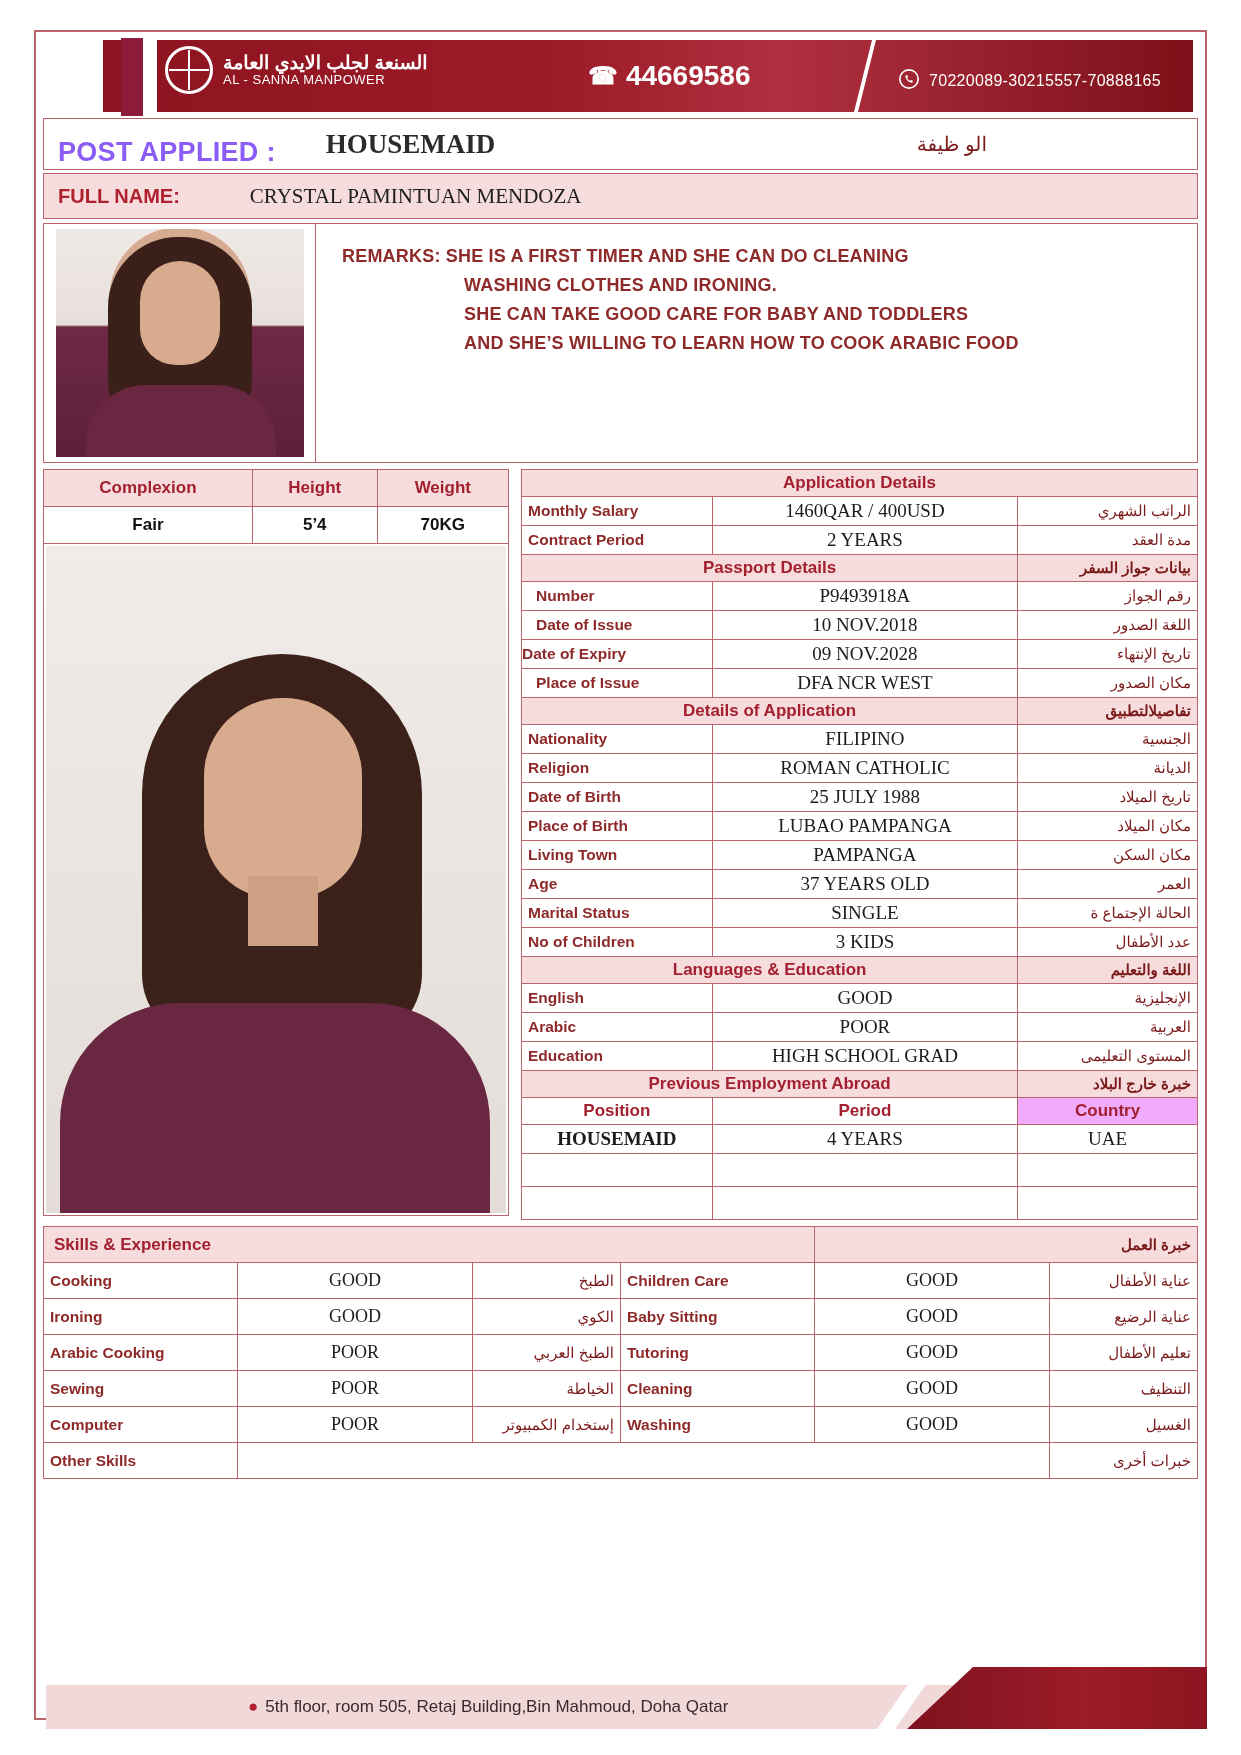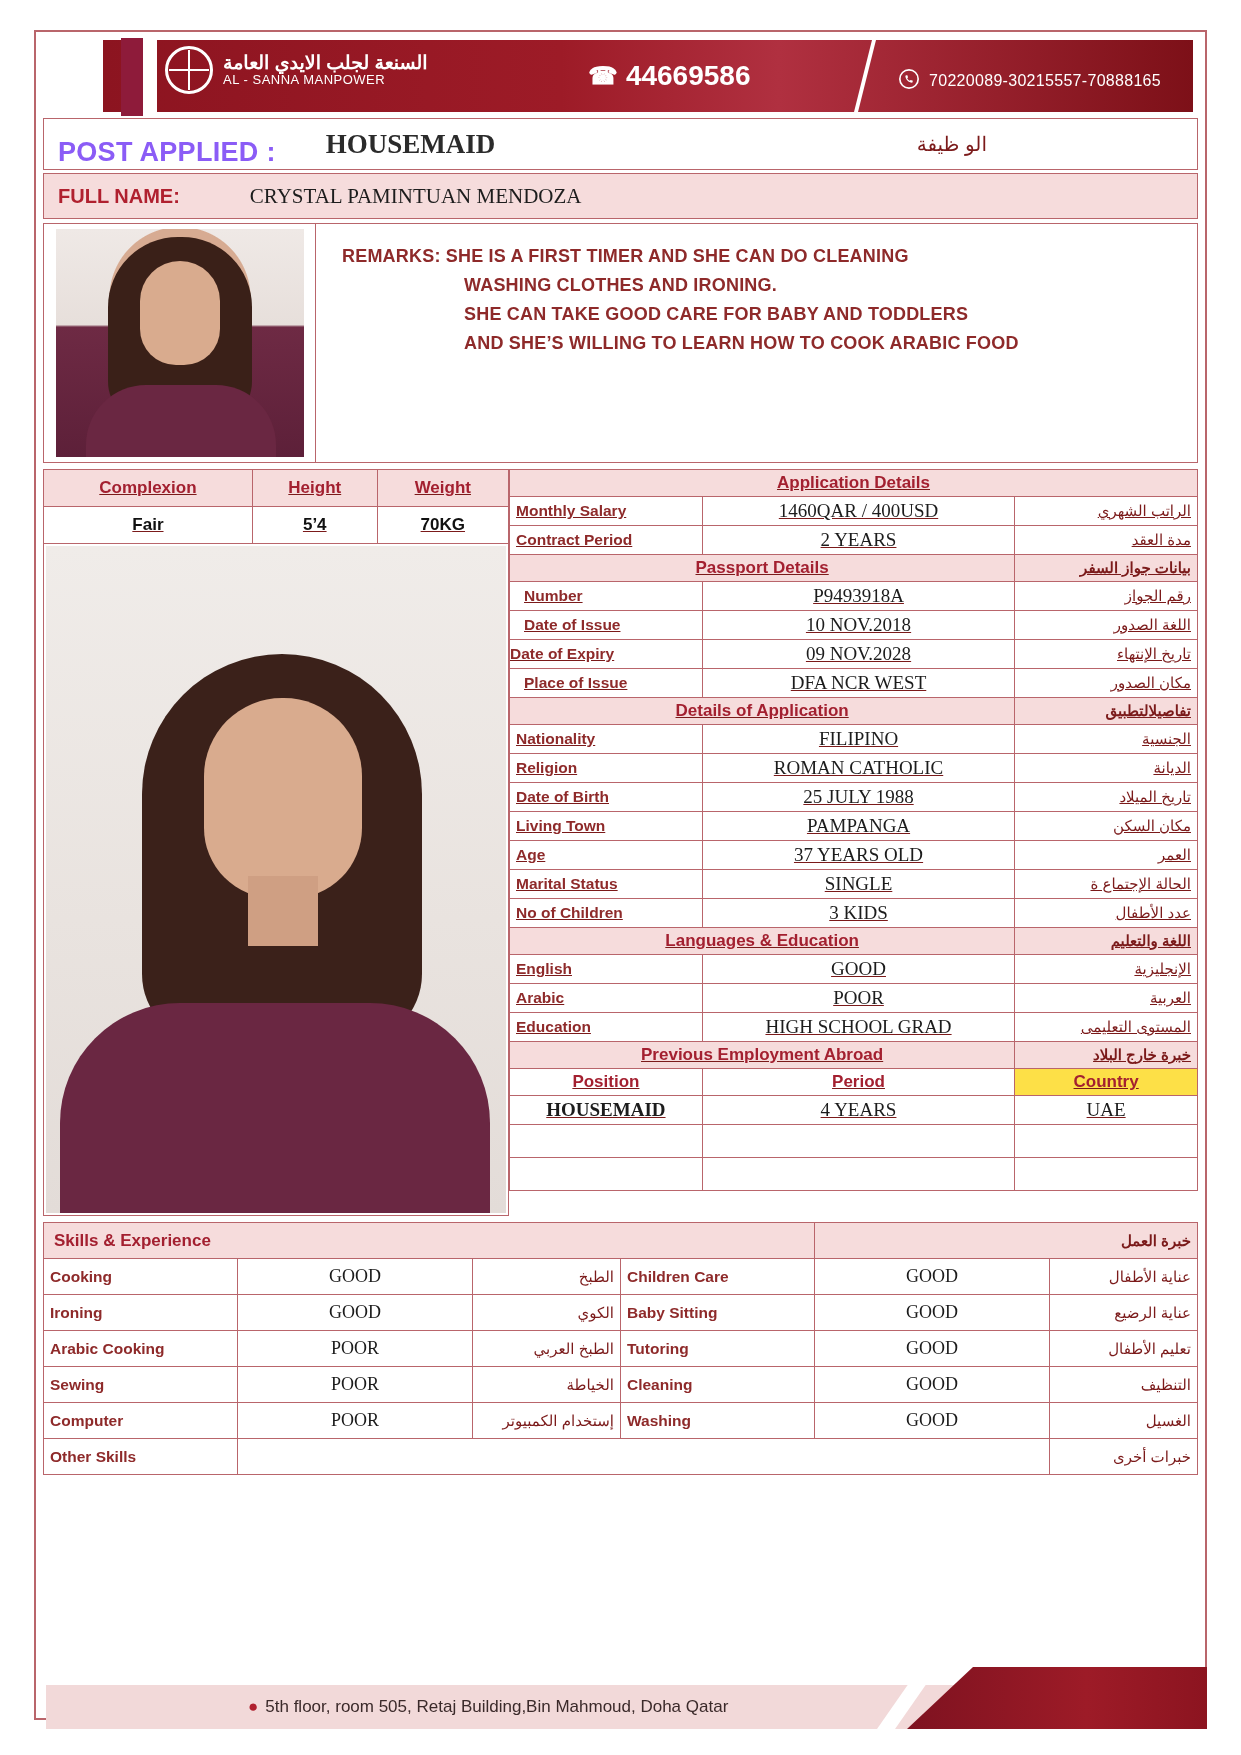--- a/index.html
+++ b/index.html
@@ -291,21 +291,21 @@
   }
   .sec-ar {
     background: #f6dcdc;
     text-align: right;
     direction: rtl;
     color: #7b1a1a;
     font-weight: bold;
     font-size: 15px;
   }
 
-  .mid-wrap { display: flex; gap: 0; margin-bottom: 0; text-decoration: underline; }
+  .mid-wrap { display: flex; gap: 12px; margin-bottom: 0; }
   .mid-left { width: 466px; }
   .mid-right { flex: 1; }
 
   .chw-table td { text-align: center; }
   .chw-head td {
     background: #f6dcdc;
     color: #a32030;
     font-weight: bold;
     font-size: 17px;
     height: 30px;
@@ -538,20 +538,25 @@
             <td class="lbl">Religion</td>
             <td class="val">ROMAN CATHOLIC</td>
             <td class="ar">الديانة</td>
           </tr>
           <tr>
             <td class="lbl">Date of Birth</td>
             <td class="val">25 JULY 1988</td>
             <td class="ar">تاريخ الميلاد</td>
           </tr>
           <tr>
+            <td class="lbl">Place of Birth</td>
+            <td class="val">LUBAO PAMPANGA</td>
+            <td class="ar">مكان الميلاد</td>
+          </tr>
+          <tr>
             <td class="lbl">Living Town</td>
             <td class="val">PAMPANGA</td>
             <td class="ar">مكان السكن</td>
           </tr>
           <tr>
             <td class="lbl">Age</td>
             <td class="val">37 YEARS OLD</td>
             <td class="ar">العمر</td>
           </tr>
           <tr>
@@ -585,21 +590,21 @@
             <td class="ar">المستوى التعليمى</td>
           </tr>
 
           <tr>
             <td class="sec" colspan="2">Previous Employment Abroad</td>
             <td class="sec-ar">خبرة خارج البلاد</td>
           </tr>
           <tr>
             <td class="sec" style="background:#ffffff">Position</td>
             <td class="sec" style="background:#ffffff">Period</td>
-            <td class="sec" style="background:#fde047">Country</td>
+            <td class="sec" style="background:#f0abfc">Country</td>
           </tr>
           <tr>
             <td class="val" style="font-weight:bold">HOUSEMAID</td>
             <td class="val">4 YEARS</td>
             <td class="val">UAE</td>
           </tr>
           <tr>
             <td class="val" style="height:26px"></td>
             <td class="val"></td>
             <td class="val"></td>

